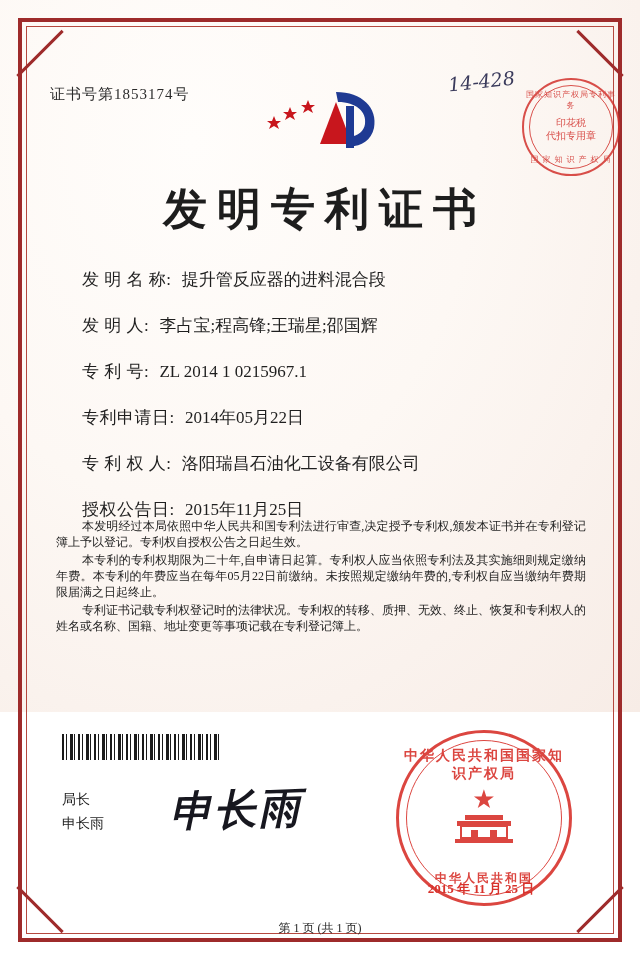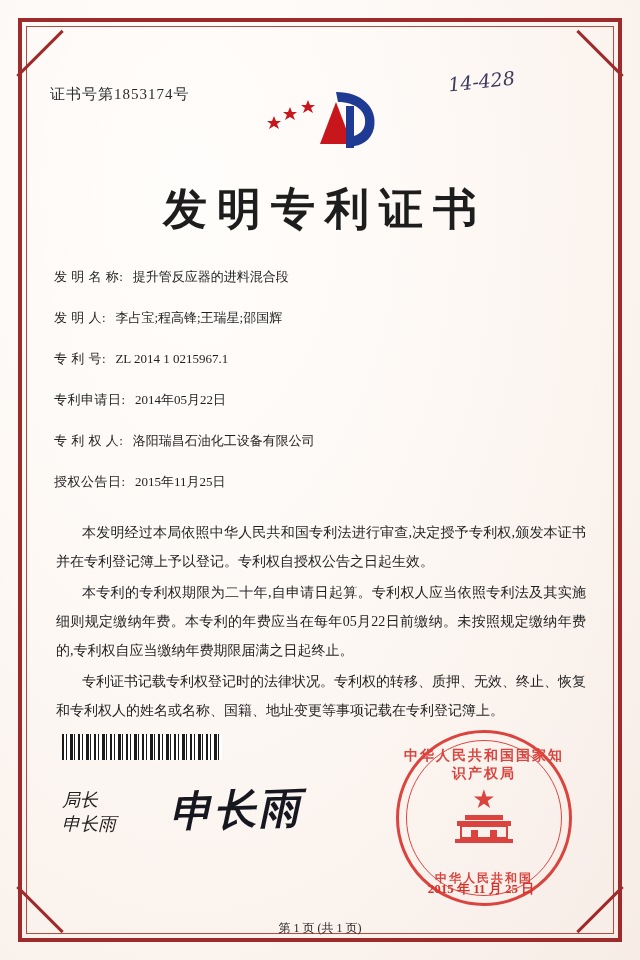--- a/index.html
+++ b/index.html
@@ -13,21 +13,21 @@
     font-family: "Liberation Serif", serif;
     color: #2b2b2b;
     position: relative;
     overflow: hidden;
   }
 
   .page {
     position: absolute;
     left: 0; top: 0;
     width: 640px;
-    height: 960px;
+    height: 712px;
     background:
       radial-gradient(ellipse at 30% 20%, #fffdfb 0%, #fdf8f4 45%, #f7ece6 100%);
   }
   .border-inner {
     position: absolute;
     left: 26px; top: 26px;
     width: 588px; height: 908px;
     border: 1px solid #b5483f;
     box-sizing: border-box;
   }
@@ -141,39 +141,40 @@
     font-family: Liberation Mono, monospace;
   }
 
   .fields {
     position: absolute;
     left: 14px; top: 228px;
     width: 540px;
   }
   .field {
     margin-bottom: 23px;
-    font-size: 13px;
+    font-size: 17px;
     color: #1f1f1f;
     white-space: nowrap;
+    margin-left: 28px;
   }
   .field .lbl {
     display: inline-block;
     letter-spacing: 0.5px;
   }
   .field .val {
     display: inline-block;
     margin-left: 6px;
   }
 
   .paragraphs {
     position: absolute;
     left: 16px; top: 478px;
     width: 530px;
-    font-size: 14px;
-    line-height: 29px;
+    font-size: 12px;
+    line-height: 16px;
     color: #1f1f1f;
     text-align: justify;
   }
   .paragraphs p {
     margin: 0 0 2px 0;
     text-indent: 26px;
   }
 
   
   .barcode {
@@ -184,24 +185,23 @@
       repeating-linear-gradient(to right,
         #1a1a1a 0px, #1a1a1a 2px, #fff 2px, #fff 4px,
         #1a1a1a 4px, #1a1a1a 5px, #fff 5px, #fff 8px,
         #1a1a1a 8px, #1a1a1a 11px, #fff 11px, #fff 12px,
         #1a1a1a 12px, #1a1a1a 13px, #fff 13px, #fff 16px);
   }
 
   .sign-block {
     position: absolute;
     left: 22px; top: 748px;
-    font-size: 18px;
+    font-size: 14px;
     line-height: 24px;
     color: #1f1f1f;
-    font-style: italic;
   }
   .signature {
     position: absolute;
     left: 130px; top: 742px;
     font-family: "DejaVu Serif", serif;
     font-size: 42px;
     font-style: italic;
     font-weight: bold;
     color: #17171f;
     letter-spacing: 2px;
@@ -305,20 +305,26 @@
           <polygon points="46,18 48,23 53,23 49,26 51,31 46,28 41,31 43,26 39,23 44,23"></polygon>
         </g>
 
         <polygon points="58,62 74,20 90,62" fill="#c8161d"></polygon>
 
         <path d="M74 10 C100 10 116 26 112 46 C109 60 96 66 84 64 L84 54 C94 56 102 50 103 42 C105 30 94 20 76 20 Z" fill="#1f3a93"></path>
         <path d="M84 24 L84 66 L92 66 L92 24 Z" fill="#1f3a93"></path>
       </svg>
     </div>
 
+    <div class="seal-top">
+      <div class="ring"></div>
+      <div class="st-arc">国家知识产权局专利事务</div>
+      <div class="st-mid">印花税<br>代扣专用章</div>
+      <div class="st-bot">国 家 知 识 产 权 局</div>
+    </div>
 
     <div class="title">发明专利证书</div>
 
     <div class="fields">
       <div class="field">
         <span class="lbl">发 明 名 称:</span>
         <span class="val">提升管反应器的进料混合段</span>
       </div>
       <div class="field">
         <span class="lbl">发 明 人:</span>

